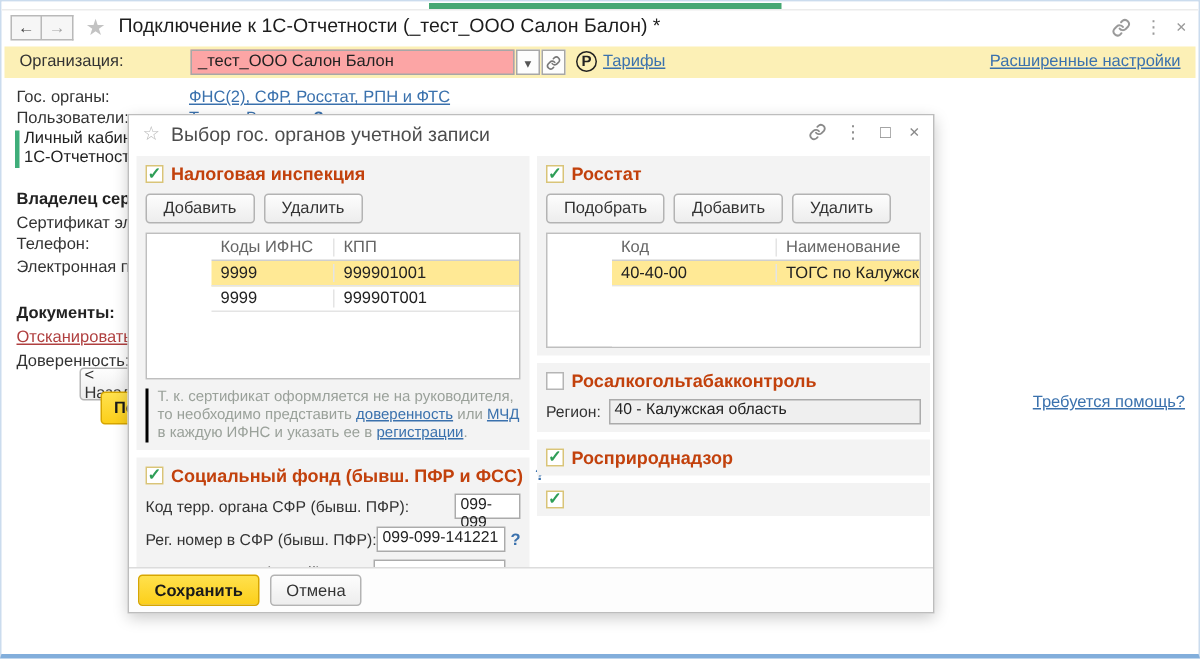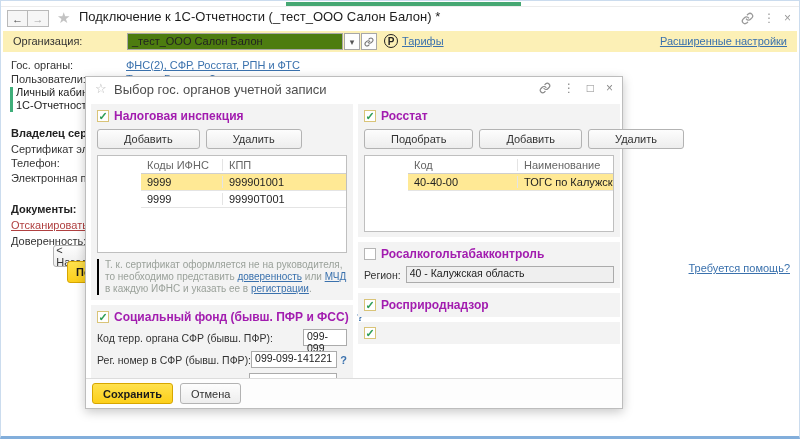--- a/index.html
+++ b/index.html
@@ -17,21 +17,21 @@
   .navbtn { width:21px; height:17px; border:1px solid #b9b9b9; background:#f6f6f6; font-size:11px; color:#444;
             display:flex; align-items:center; justify-content:center; cursor:pointer; }
   .navbtn + .navbtn { border-left:none; color:#a5a5a5; }
   .hstar { position:absolute; left:56px; top:8px; font-size:15px; color:#c3c3c3; }
   .htitle { position:absolute; left:78px; top:8px; font-size:13px; font-weight:normal; color:#1d1d1d; white-space:nowrap; }
   .win-icons { position:absolute; right:8px; top:10px; display:flex; gap:9px; align-items:center; color:#9a9a9a; }
   .win-icons .ic { font-size:12px; line-height:14px; cursor:pointer; }
   
   #orgrow { position:absolute; left:2px; right:2px; top:30px; height:21px; background:#fcf0b6; }
   #orgrow .lbl { position:absolute; left:10px; top:4px; font-size:11px; color:#333; }
-  #orgrow .inp { position:absolute; left:124px; top:2px; width:216px; height:17px; background:#4d7c0f; border:1px solid #a7a7a7;
+  #orgrow .inp { position:absolute; left:124px; top:2px; width:216px; height:17px; background:#fca5a5; border:1px solid #a7a7a7;
                  font-size:11px; color:#222; padding:1px 4px; line-height:13px; }
   .mini-btn { position:absolute; top:2px; width:16px; height:17px; border:1px solid #a7a7a7; background:#fdfdfd;
               font-size:9px; color:#555; display:flex; align-items:center; justify-content:center; cursor:pointer; }
   .p-badge { position:absolute; left:381px; top:3px; width:14px; height:14px; border:1.5px solid #222; border-radius:50%;
              font-size:10px; font-weight:bold; color:#222; display:flex; align-items:center; justify-content:center; background:#fcf0b6;}
   a, .link { color:#3a71ad; text-decoration:underline; cursor:pointer; font-size:11px; }
   #orgrow .tariffs { position:absolute; left:399px; top:4px; }
   #orgrow .advanced { position:absolute; right:10px; top:4px; }
   
   .inforow { position:absolute; font-size:11px; color:#333; }
@@ -58,24 +58,24 @@
   #dlg-titlebar .icons { position:absolute; right:9px; top:4px; display:flex; gap:12px; align-items:center; color:#8a8a8a; }
   #dlg-titlebar .icons .ic { font-size:12px; cursor:pointer; }
   .col { position:absolute; top:27px; width:262px; }
   #col-left { left:5px; }
   #col-right { left:272px; }
   .section { background:#f3f3f3; padding:5px 6px; margin-bottom:5px; }
   .sec-title { display:flex; align-items:center; gap:5px; }
   .cb { width:12px; height:12px; background:#fff; border:1px solid #b5b5b5; display:inline-flex; align-items:center;
         justify-content:center; font-size:11px; font-weight:bold; color:#2f9e57; line-height:10px; cursor:pointer; flex:none; }
   .cb.checked { border-color:#d9c478; }
-  .gtitle { font-size:12px; font-weight:bold; color:#a21caf; white-space:nowrap; }
+  .gtitle { font-size:12px; font-weight:bold; color:#c2410c; white-space:nowrap; }
   .qmark { color:#3a71ad; font-size:11px; font-weight:bold; margin-left:3px; cursor:pointer; }
   .btnrow { display:flex; gap:6px; margin-top:6px; }
-  .btnrow .btn { height:20px; padding:0 26px; }
+  .btnrow .btn { height:20px; padding:0 11px; }
   .tbl { margin-top:6px; background:#fff; border:1px solid #bfbfbf; font-size:11px;padding-left:43px; }
   .trow { display:flex; border-bottom:1px solid #e4e4e4; height:17px; align-items:center; cursor:pointer; }
   .trow.head { color:#666; border-bottom:1px solid #cfcfcf; height:18px; cursor:default; }
   .trow.sel { background:#ffe995; }
   .tc { padding:0 6px; overflow:hidden; white-space:nowrap; color:#222; }
   .trow.head .tc { color:#666; }
   .tc.c1 { width:82px; border-right:1px solid #e4e4e4; flex:none; }
   .tc.c2 { flex:1; }
   #tbl-rosstat .tc.c1 { width:110px; }
   .tbl .fill { background:#fff; }

